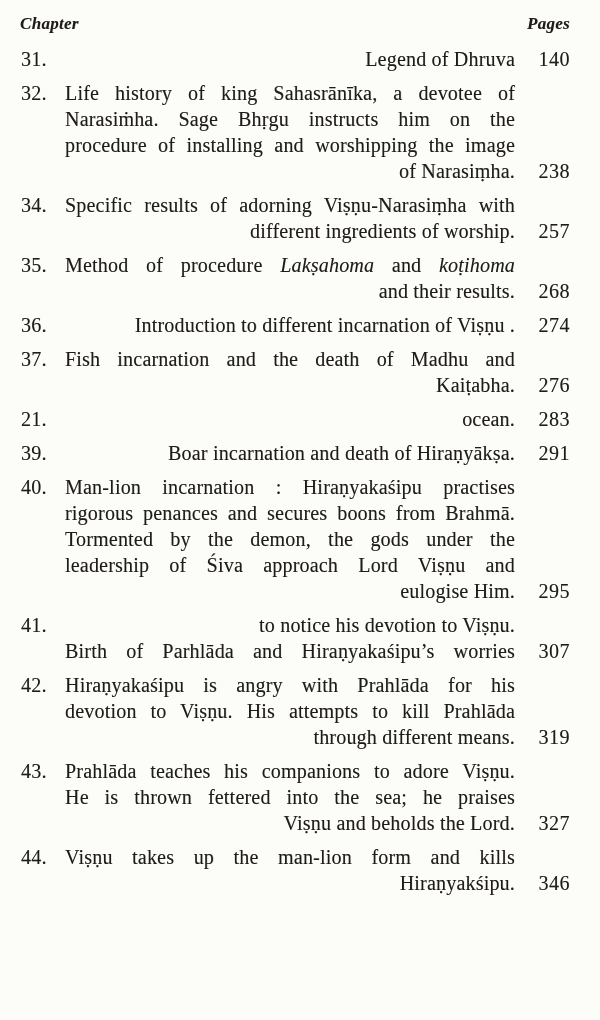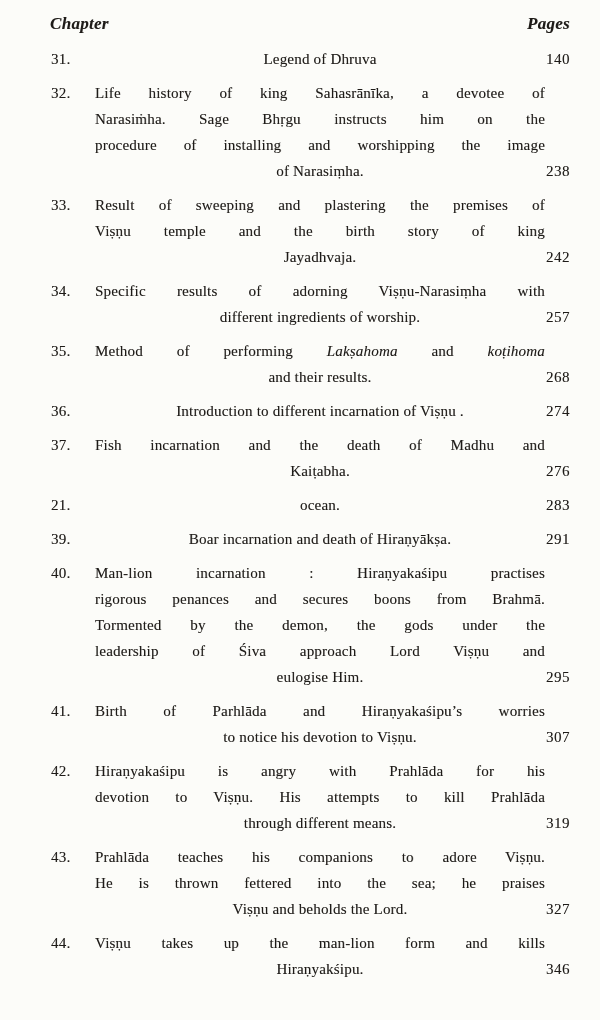--- a/index.html
+++ b/index.html
@@ -8,58 +8,58 @@
   }
   body {
     width: 600px;
     height: 1020px;
     background: #fcfcf9;
     font-family: "Liberation Serif", serif;
     color: #1e1b18;
     overflow: hidden;
   }
   .sheet {
-    padding: 12px 30px 0 50px;
+    padding: 12px 30px 0 20px;
     text-shadow: 0.3px 0.3px 0 rgba(30, 27, 24, 0.35);
   }
   .toc-header {
     display: flex;
     justify-content: space-between;
     align-items: baseline;
     font-size: 17px;
     line-height: 24px;
     margin-bottom: 10px;
   }
   .toc-header .hdr {
     font-style: italic;
     font-weight: bold;
     letter-spacing: 0.3px;
   }
   .entries {
-    font-size: 15px;
+    font-size: 20px;
     font-family: Liberation Serif, serif;
   }
   .entry {
     position: relative;
     margin-bottom: 8px;
   }
   .num {
     position: absolute;
     left: 1px;
     top: 0;
     line-height: 26px;
     letter-spacing: 0.3px;
   }
   .text {
     margin-left: 45px;
     width: 450px;
     line-height: 26px;
   }
   .line {
-    text-align: center;
+    text-align: right;
     letter-spacing: 0.2px;
   }
   .line.just {
     text-align: justify;
     text-align-last: justify;
   }
   .it {
     font-style: italic;
   }
   .pageno {
@@ -91,43 +91,34 @@
     <span class="num">32.</span>
     <div class="text">
           <div class="line just"><span>Life history of king Sahasrānīka, a devotee of</span></div>
           <div class="line just"><span>Narasiṁha. Sage Bhṛgu instructs him on the</span></div>
           <div class="line just"><span>procedure of installing and worshipping the image</span></div>
           <div class="line"><span>of Narasiṃha.</span></div>
         </div>
     <span class="pageno">238</span>
   </div>
 
-  <div class="entry">
-    <span class="num">33.</span>
-    <div class="text">
-          <div class="line just"><span>Result of sweeping and plastering the premises of</span></div>
-          <div class="line just"><span>Viṣṇu temple and the birth story of king</span></div>
-          <div class="line"><span>Jayadhvaja.</span></div>
-        </div>
-    <span class="pageno">242</span>
-  </div>
 
   <div class="entry">
     <span class="num">34.</span>
     <div class="text">
           <div class="line just"><span>Specific results of adorning Viṣṇu-Narasiṃha with</span></div>
           <div class="line"><span>different ingredients of worship.</span></div>
         </div>
     <span class="pageno">257</span>
   </div>
 
   <div class="entry">
     <span class="num">35.</span>
     <div class="text">
-          <div class="line just"><span>Method of performing </span><span class="it">Lakṣahoma</span><span> and </span><span class="it">koṭihoma</span></div>
+          <div class="line just"><span>Method of procedure </span><span class="it">Lakṣahoma</span><span> and </span><span class="it">koṭihoma</span></div>
           <div class="line"><span>and their results.</span></div>
         </div>
     <span class="pageno">268</span>
   </div>
 
   <div class="entry">
     <span class="num">36.</span>
     <div class="text">
           <div class="line"><span>Introduction to different incarnation of Viṣṇu .</span></div>
         </div>
@@ -167,22 +158,22 @@
           <div class="line just"><span>Tormented by the demon, the gods under the</span></div>
           <div class="line just"><span>leadership of Śiva approach Lord Viṣṇu and</span></div>
           <div class="line"><span>eulogise Him.</span></div>
         </div>
     <span class="pageno">295</span>
   </div>
 
   <div class="entry">
     <span class="num">41.</span>
     <div class="text">
+          <div class="line"><span>to notice his devotion to Viṣṇu.</span></div>
           <div class="line just"><span>Birth of Parhlāda and Hiraṇyakaśipu’s worries</span></div>
-          <div class="line"><span>to notice his devotion to Viṣṇu.</span></div>
         </div>
     <span class="pageno">307</span>
   </div>
 
   <div class="entry">
     <span class="num">42.</span>
     <div class="text">
           <div class="line just"><span>Hiraṇyakaśipu is angry with Prahlāda for his</span></div>
           <div class="line just"><span>devotion to Viṣṇu.  His attempts to kill Prahlāda</span></div>
           <div class="line"><span>through different means.</span></div>

